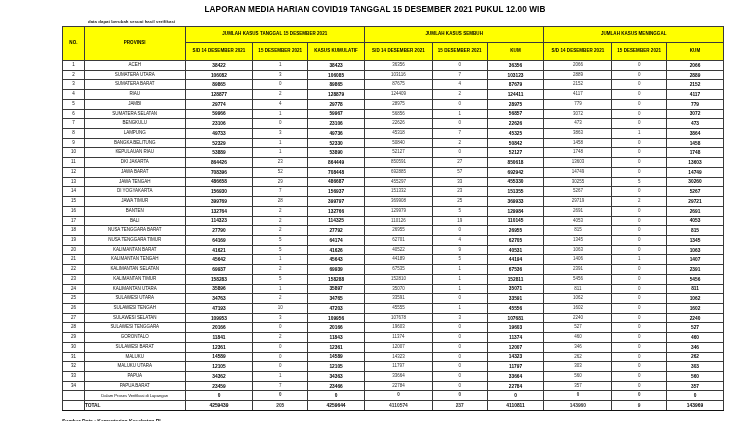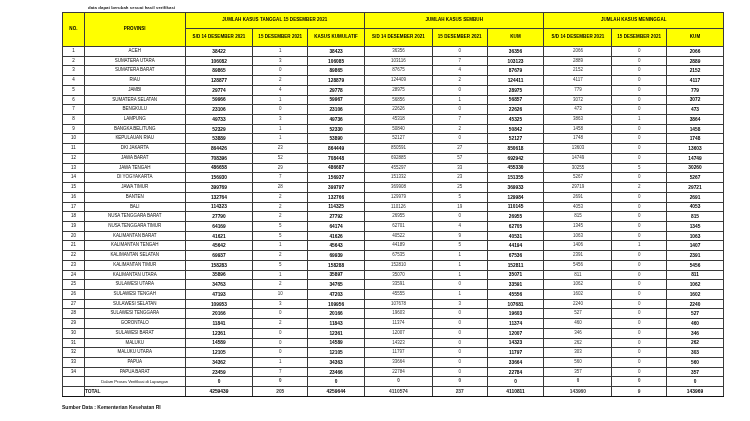--- a/index.html
+++ b/index.html
@@ -131,20 +131,21 @@
   col.c-b3 { width: 52px; }
   col.c-c1 { width: 62px; }
   col.c-c2 { width: 50px; }
   col.c-c3 { width: 52px; }
 </style>
 </head>
 <body>
 
 <div class="page">
 
+  <div class="report-title">LAPORAN MEDIA HARIAN COVID19 TANGGAL 15 DESEMBER 2021 PUKUL 12.00 WIB</div>
 
   <div class="subnote">data dapat berubah sesuai hasil verifikasi</div>
 
   <table class="main">
     <colgroup>
       <col class="c-no">
         <col class="c-prov">
       <col class="c-a1">
         <col class="c-a2">
         <col class="c-a3">

